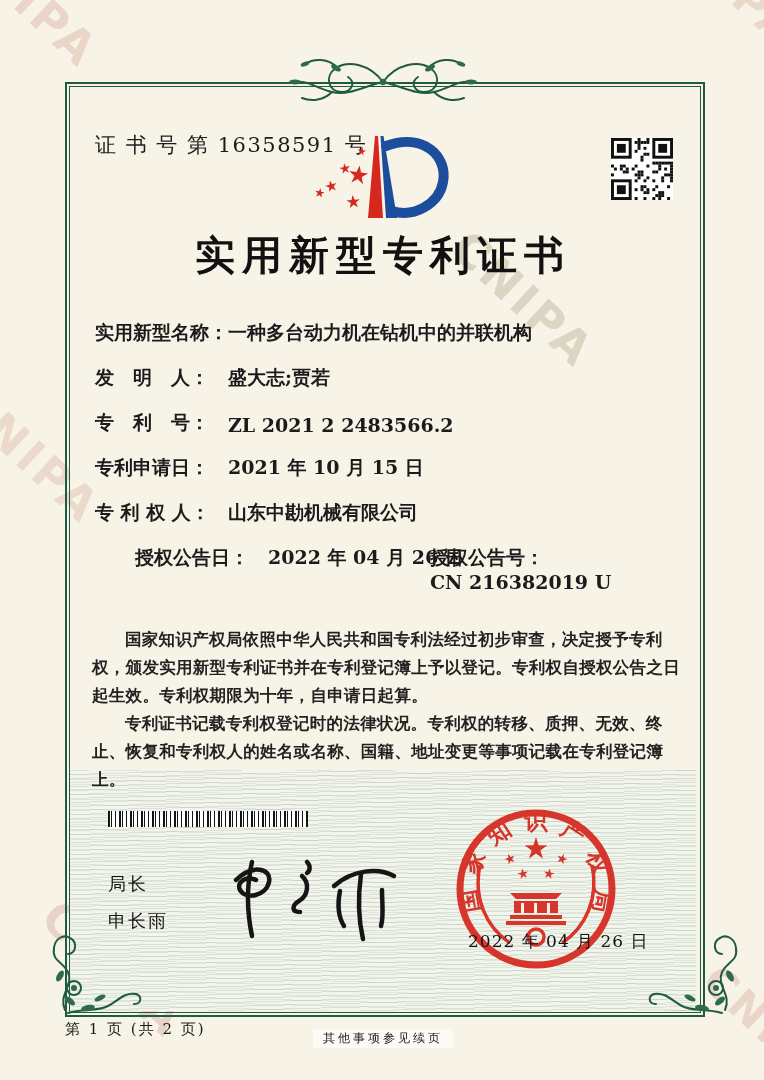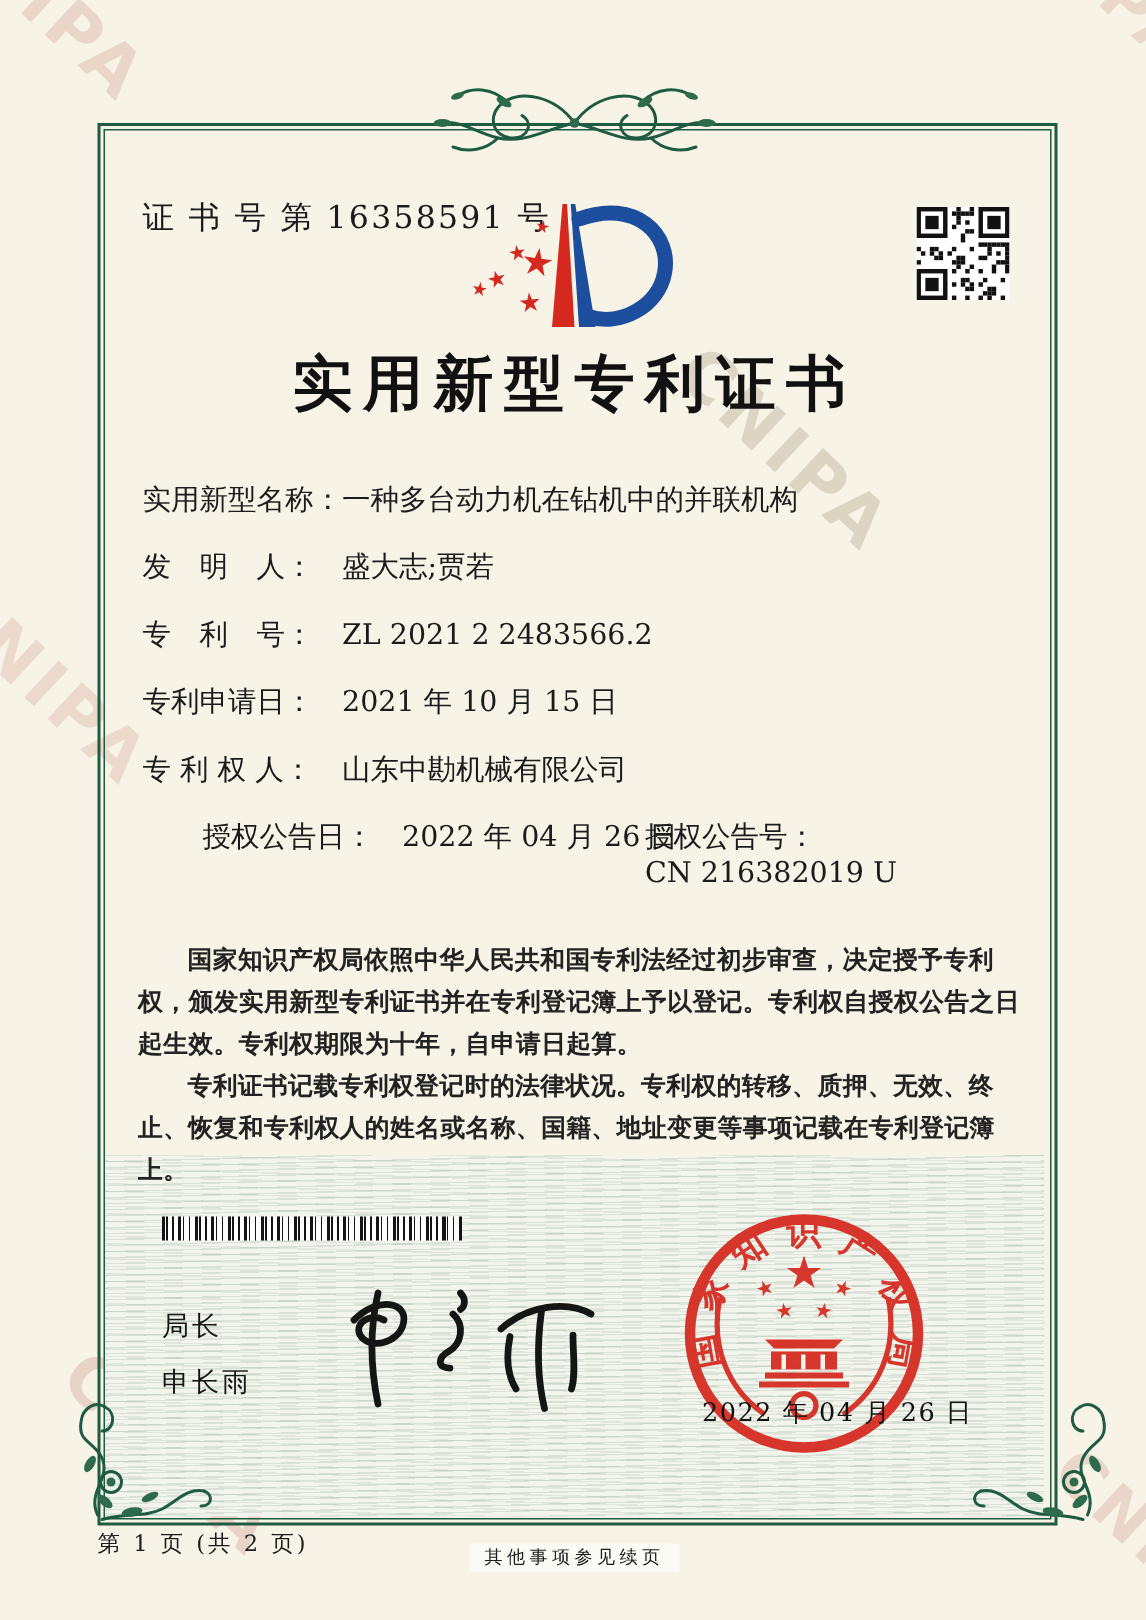--- a/index.html
+++ b/index.html
@@ -25,21 +25,21 @@
       #f3f4ec;}
   .orn{position:absolute;z-index:2;}
   
   .cert-no{position:absolute;left:95px;top:131px;font-size:21px;letter-spacing:1.5px;z-index:3;}
   .logo{position:absolute;left:298px;top:124px;z-index:3;}
   .qr{position:absolute;left:611px;top:138px;width:62px;height:62px;z-index:3;background:#fff;}
   .title{position:absolute;left:65px;top:228px;width:636px;text-align:center;font-size:40px;
          font-weight:bold;letter-spacing:7px;color:#111;z-index:3;}
   
   .fields{position:absolute;left:95px;top:320px;width:580px;font-size:19px;z-index:3;}
-  .frow{display:flex;height:26px;margin-bottom:19px;align-items:center;}
+  .frow{display:flex;height:26px;margin-bottom:19px;align-items:flex-end;font-weight:bold;}
   .flabel{flex:0 0 auto;min-width:133px;white-space:pre;}
   .fvalue{white-space:pre;}
   .grant-row{position:relative;margin-left:40px;}
   .gcol2{position:absolute;left:295px;top:0;display:flex;flex-direction:column;}
   
   .paras{position:absolute;left:92px;top:626px;width:588px;z-index:3;font-weight:bold;}
   .paras p{margin:0;font-size:16.5px;line-height:28px;letter-spacing:.3px;text-indent:2em;color:#222;}
   
   .barcode{position:absolute;left:108px;top:811px;width:200px;height:16px;z-index:3;
      background:repeating-linear-gradient(90deg,#141414 0 2px,#fdfdfd 2px 3px,#141414 3px 4px,

